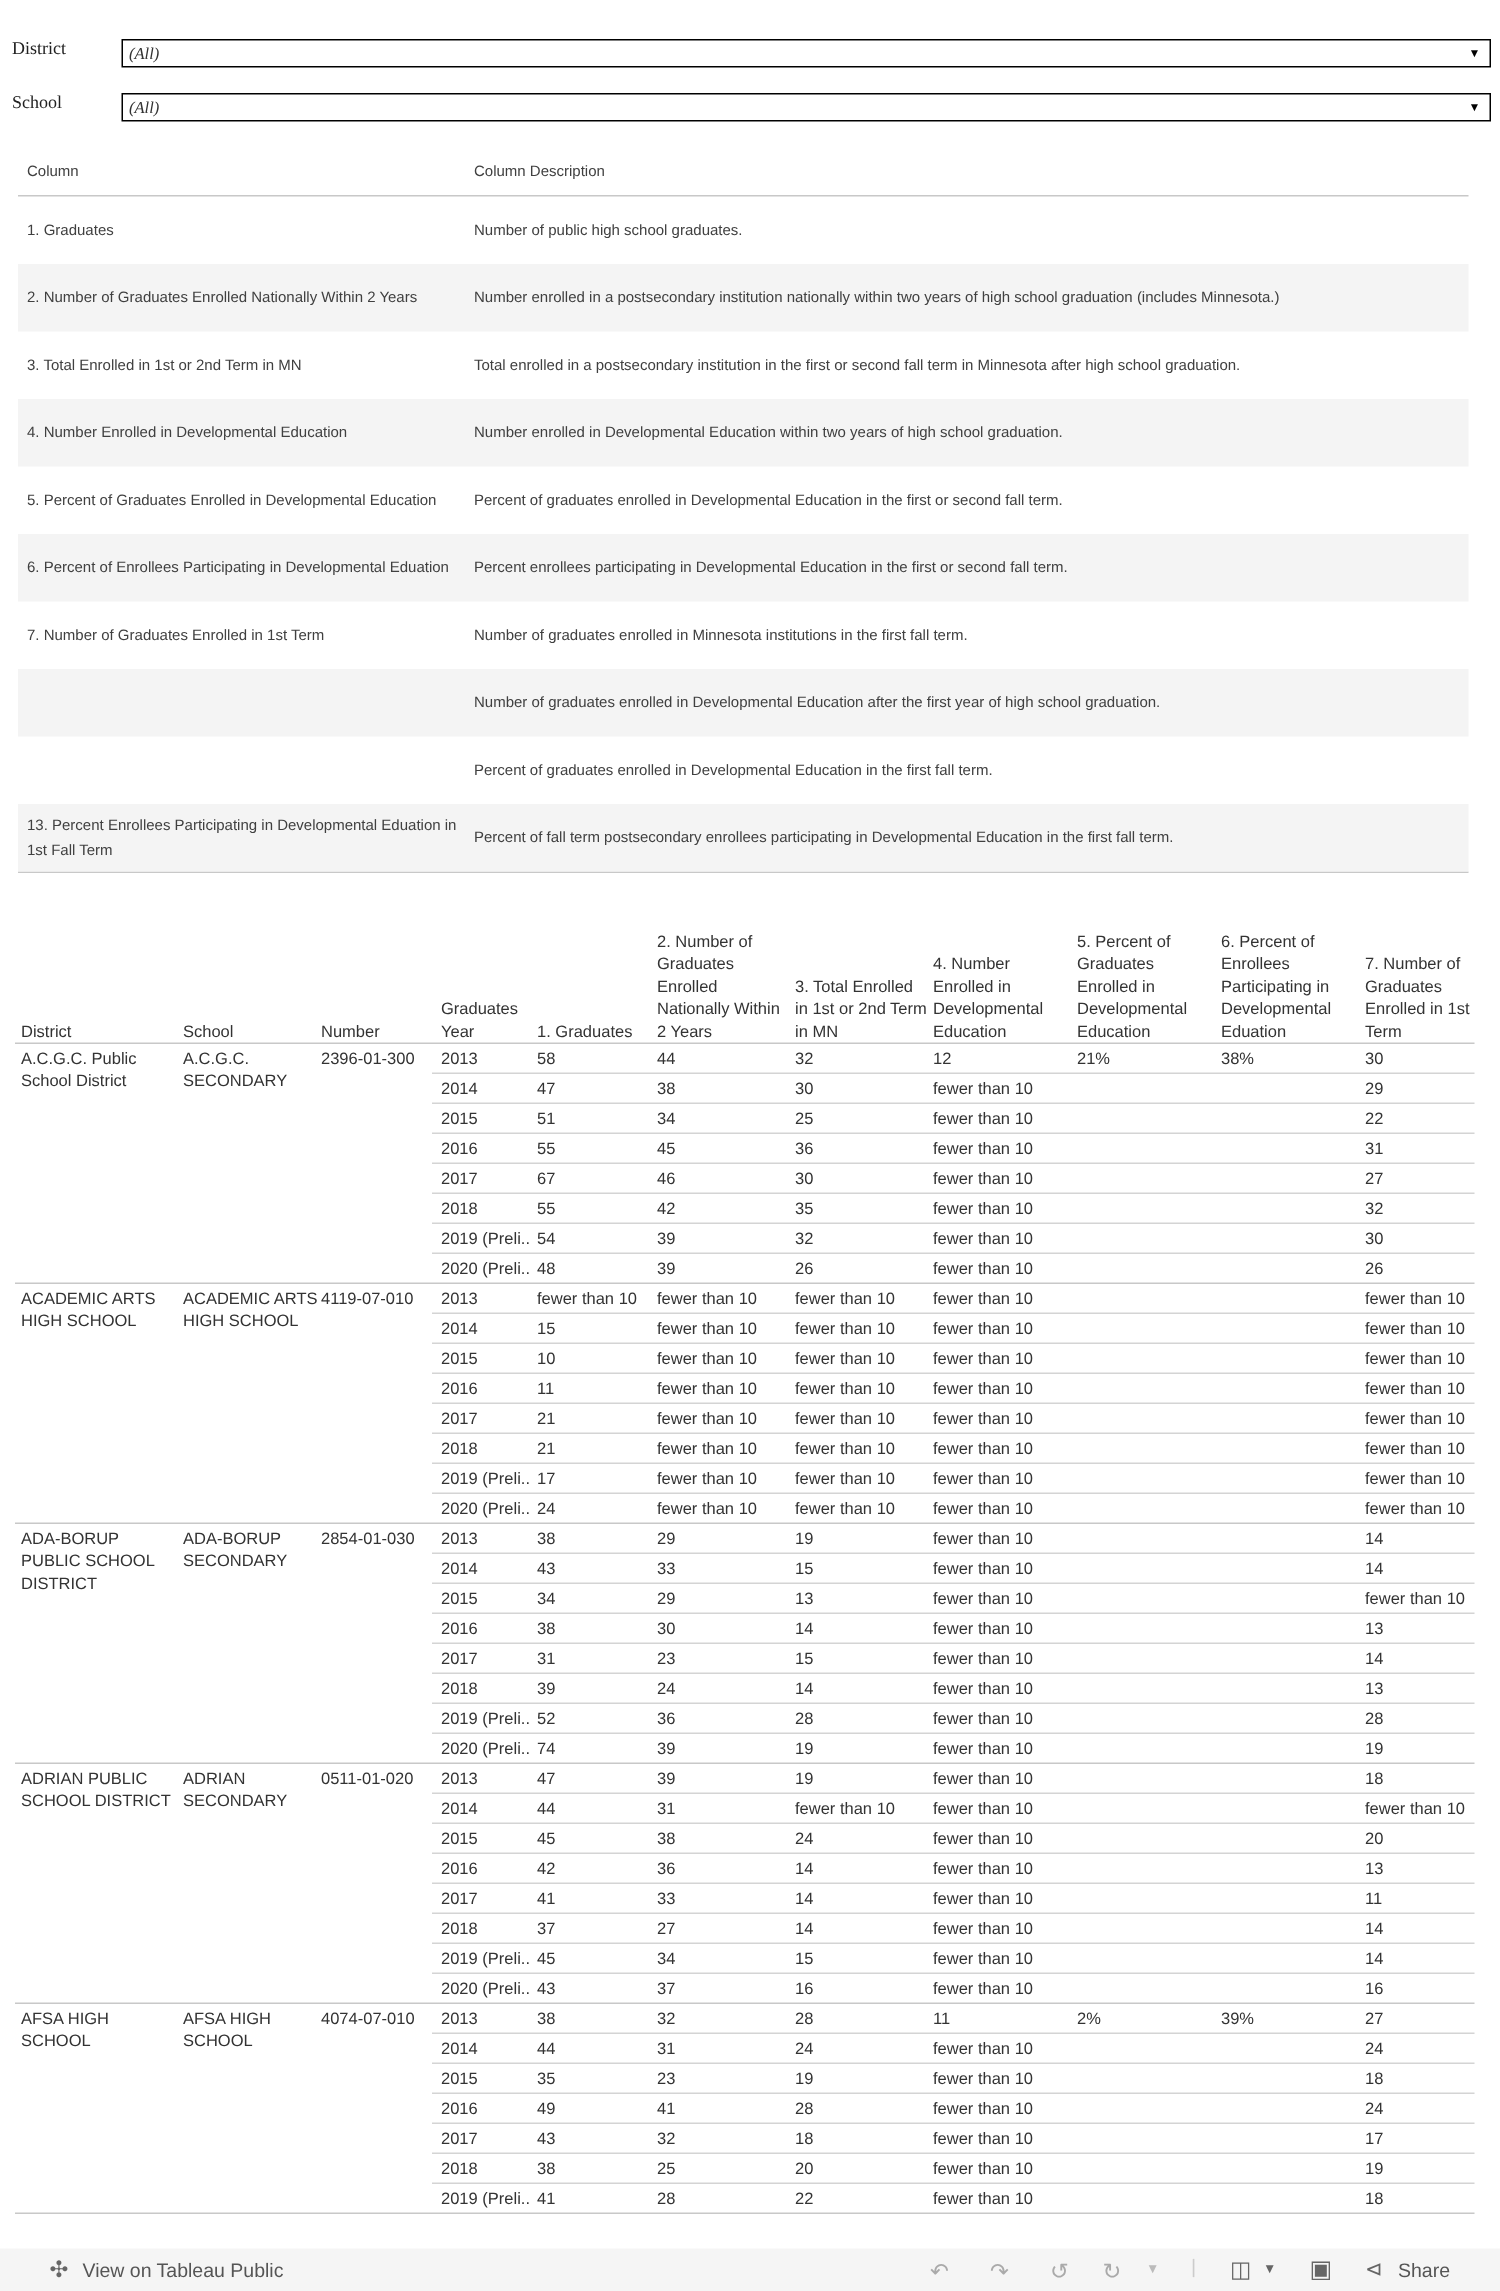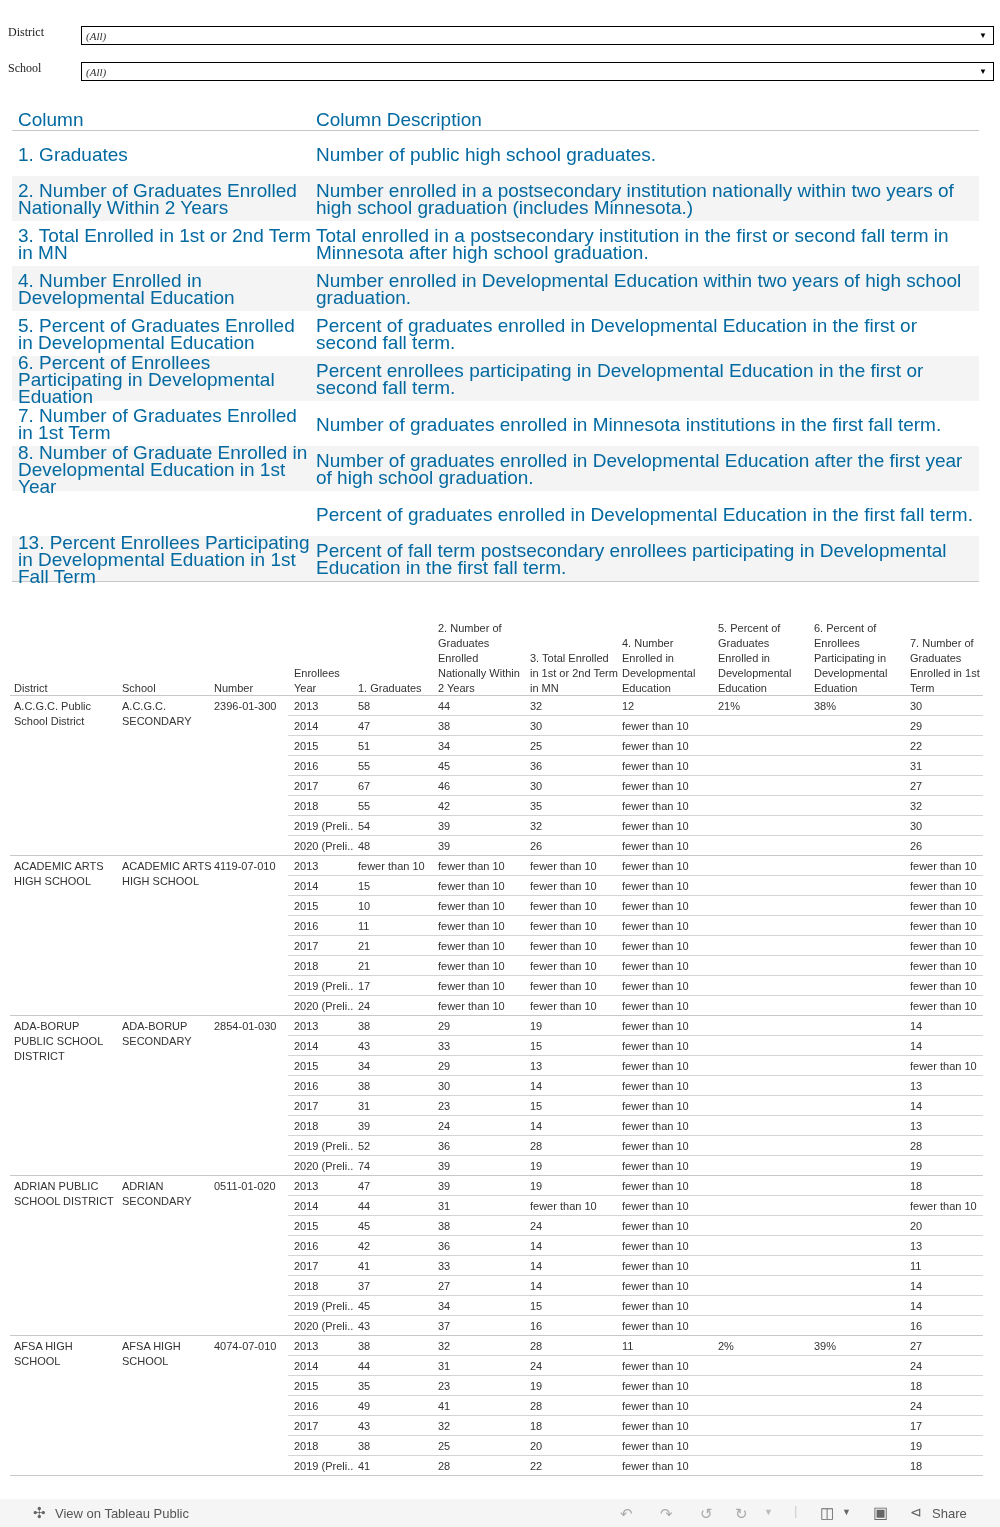--- a/index.html
+++ b/index.html
@@ -2,21 +2,21 @@
 <html><head>
 <meta charset="utf-8">
 <style>
   html, body { margin:0; padding:0; background:#fff; }
   body { width:1000px; height:1527px; position:relative; overflow:hidden; font-family:"Liberation Sans", sans-serif; color:#333; }
   .filter-label { position:absolute; left:8px; font-family:"Liberation Serif", serif; font-size:12px; color:#222; }
   .filter-select { position:absolute; left:81px; width:907px; height:17px; border:1px solid #000; background:#fff; font-family:"Liberation Serif", serif; font-size:11px; line-height:17px; padding-left:4px; box-sizing:content-box; }
   .filter-select .val { position:absolute; left:4px; top:1px;font-style:italic; }
   .filter-select .arrow { position:absolute; right:6px; top:0; font-size:8px; color:#000; }
 
-  .desc-table { position:absolute; left:12px; top:104px; width:967px; font-size:19px; color:#0369a1; }
+  .desc-table { position:absolute; left:12px; top:104px; width:967px; font-size:10px; color:#404040; }
   .desc-head { height:26px; border-bottom:1px solid #c8c8c8; position:relative; }
   .desc-head span { position:absolute; top:5px; }
   .desc-row { position:relative; height:45px; }
   .desc-row.alt { background:#f4f4f4; }
   .desc-row .c1 { position:absolute; left:6px; width:296px; top:50%; transform:translateY(-50%); line-height:17px; }
   .desc-row .c2 { position:absolute; left:304px; width:660px; top:50%; transform:translateY(-50%); line-height:17px; }
   .desc-bottom { height:1px; background:#c8c8c8; }
 
   .data-table { position:absolute; left:0; top:620px; width:1000px; font-size:11px; color:#333; }
   .hdr { position:absolute; line-height:15px; bottom:0; }
@@ -71,40 +71,39 @@
       </div>
       <div class="desc-row alt">
         <div class="c1">6. Percent of Enrollees Participating in Developmental Eduation</div>
         <div class="c2">Percent enrollees participating in Developmental Education in the first or second fall term.</div>
       </div>
       <div class="desc-row">
         <div class="c1">7. Number of Graduates Enrolled in 1st Term</div>
         <div class="c2">Number of graduates enrolled in Minnesota institutions in the first fall term.</div>
       </div>
       <div class="desc-row alt">
-        <div class="c1">8. Number of Graduate Enrolled in Developmental Education in 1st Year</div>
         <div class="c2">Number of graduates enrolled in Developmental Education after the first year of high school graduation.</div>
       </div>
       <div class="desc-row">
         <div class="c2">Percent of graduates enrolled in Developmental Education in the first fall term.</div>
       </div>
       <div class="desc-row alt">
         <div class="c1">13. Percent Enrollees Participating in Developmental Eduation in 1st Fall Term</div>
         <div class="c2">Percent of fall term postsecondary enrollees participating in Developmental Education in the first fall term.</div>
       </div>
     </div>
   <div class="desc-bottom"></div>
 </div>
 
 <div class="data-table">
   <div class="hdr-wrap">
     <div class="hdr" style="left:14px;width:100px;">District</div>
     <div class="hdr" style="left:122px;width:90px;">School</div>
     <div class="hdr" style="left:214px;width:70px;">Number</div>
-    <div class="hdr" style="left:294px;width:62px;">Enrollees Year</div>
+    <div class="hdr" style="left:294px;width:62px;">Graduates Year</div>
     <div class="hdr" style="left:358px;width:78px;">1. Graduates</div>
     <div class="hdr" style="left:438px;width:90px;">2. Number of Graduates Enrolled Nationally Within 2 Years</div>
     <div class="hdr" style="left:530px;width:88px;">3. Total Enrolled in 1st or 2nd Term in MN</div>
     <div class="hdr" style="left:622px;width:92px;">4. Number Enrolled in Developmental Education</div>
     <div class="hdr" style="left:718px;width:92px;">5. Percent of Graduates Enrolled in Developmental Education</div>
     <div class="hdr" style="left:814px;width:92px;">6. Percent of Enrollees Participating in Developmental Eduation</div>
     <div class="hdr" style="left:910px;width:74px;overflow:hidden;white-space:nowrap;">
       <div style="white-space:normal;width:90px;">7. Number of Graduates Enrolled in 1st Term</div>
     </div>
   </div>

